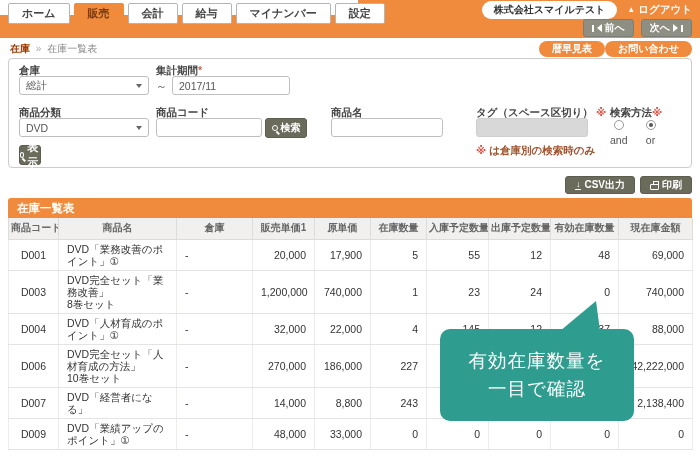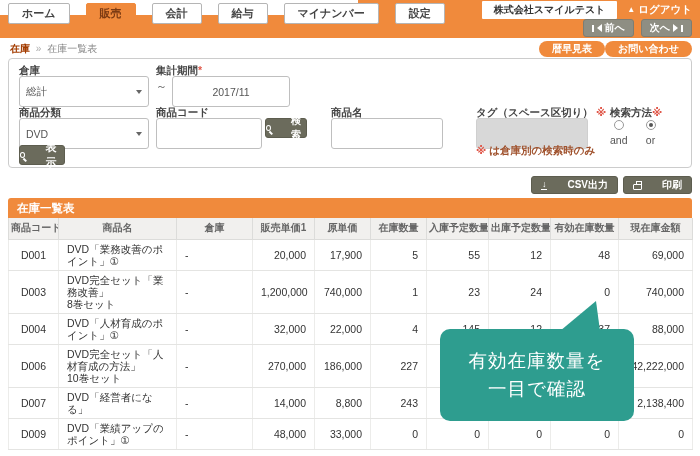--- a/index.html
+++ b/index.html
@@ -5,25 +5,25 @@
   :root{
     --accent-orange:#F08A3C; --button-olive:#6B6B5C; --nav-gray:#8E8E83;
     --callout-teal:#2E9D8F; --required-red:#E0584A;
   }
   *{box-sizing:border-box; margin:0; padding:0;}
   html,body{width:700px;height:456px;}
   body{font-family:"Liberation Sans","DejaVu Sans",sans-serif; background:#fff; position:relative; overflow:hidden; color:#333;}
 
   
   .topbar{position:relative; height:38px; background:var(--accent-orange);}
-  .tabstrip{position:absolute; left:0; top:0; width:358px; height:15px; background:#fff; display:flex; align-items:flex-start; padding:3px 0 0 8px; gap:16px;}
+  .tabstrip{position:absolute; left:0; top:0; width:358px; height:15px; background:#fff; display:flex; align-items:flex-start; padding:3px 0 0 8px; gap:4px;}
   .tab{border:1px solid #b5b5b5; background:#fff; color:#444; font-size:11px; font-weight:bold; padding:4px 13px; border-radius:2px; line-height:1; cursor:pointer; white-space:nowrap;}
   .tab.active{background:var(--accent-orange); border-color:var(--accent-orange); color:#7B3A12; padding-bottom:8px; border-radius:2px 2px 0 0;}
   .top-right{position:absolute; right:8px; top:2px; height:15px; display:flex; align-items:center; gap:10px;}
-  .company-pill{background:#fff; border-radius:1px; padding:2px 12px; font-size:10px; font-weight:bold; color:#333;}
+  .company-pill{background:#fff; border-radius:9px; padding:2px 12px; font-size:10px; font-weight:bold; color:#333;}
   .logout{color:#fff; font-size:10.5px; font-weight:bold; display:flex; align-items:center; gap:3px; cursor:pointer;}
   .logout .up-tri{font-size:8px; line-height:1;}
   .period-row{position:absolute; right:8px; top:19px; display:flex; align-items:center; gap:7px; color:#fff; font-size:10.5px; font-weight:bold;}
   .nav-btn{background:var(--nav-gray); border:1px solid #7d7d73; color:#fff; border-radius:3px; font-size:10px; font-weight:bold; padding:2px 8px; display:flex; align-items:center; gap:3px; cursor:pointer; line-height:1.2;}
   .bar-i{display:inline-block; width:2px; height:7px; background:#fff;}
   .tri-l{display:inline-block; width:0; height:0; border-top:4px solid transparent; border-bottom:4px solid transparent; border-right:5px solid #fff;}
   .tri-r{display:inline-block; width:0; height:0; border-top:4px solid transparent; border-bottom:4px solid transparent; border-left:5px solid #fff;}
 
   
   .crumb-row{height:20px; display:flex; align-items:center; justify-content:space-between; padding:2px 8px 0 10px;}
@@ -31,25 +31,25 @@
   .crumbs .parent{color:#A33C00; font-weight:bold; cursor:pointer;}
   .crumbs .sep{margin:0 3px; color:#aaa;}
   .crumbs .current{color:#888;}
   .pills{display:flex; gap:0;}
   .pill{background:var(--accent-orange); color:#fff; font-size:10px; font-weight:bold; border-radius:9px; padding:3px 13px; line-height:1; cursor:pointer;}
 
   
   .filter-panel{position:relative; margin:0 8px; height:110px; border:1px solid #ccc; border-radius:4px; background:#fff;}
   .flabel{position:absolute; font-size:10.5px; font-weight:bold; color:#444; white-space:nowrap;}
   .req{color:var(--required-red); font-weight:bold;}
-  .f-input, .f-select{position:absolute; height:31px; border:1px solid #bfbfbf; border-radius:3px; background:#fff; font-size:10.5px; color:#555; padding:0 6px; font-family:inherit;}
+  .f-input, .f-select{position:absolute; height:19px; border:1px solid #bfbfbf; border-radius:3px; background:#fff; font-size:10.5px; color:#555; padding:0 6px; font-family:inherit;}
   .f-select{display:flex; align-items:center; justify-content:space-between; cursor:pointer;}
   .sel-arrow{width:0; height:0; border-left:3.5px solid transparent; border-right:3.5px solid transparent; border-top:4px solid #666;}
   .tilde{position:absolute; font-size:11px; color:#555;}
-  .olive-btn{background:var(--button-olive); border:1px solid #5d5d4f; color:#fff; border-radius:3px; font-size:10px; font-weight:bold; display:flex; align-items:center; justify-content:center; gap:20px; cursor:pointer;}
+  .olive-btn{background:var(--button-olive); border:1px solid #5d5d4f; color:#fff; border-radius:3px; font-size:10px; font-weight:bold; display:flex; align-items:center; justify-content:center; gap:3px; cursor:pointer;}
   .mag{position:relative; display:inline-block; width:6px; height:6px; border:1.5px solid #fff; border-radius:50%;}
   .mag::after{content:""; position:absolute; right:-3px; bottom:-3px; width:4px; height:1.5px; background:#fff; transform:rotate(45deg);}
   .radio-group{position:absolute; display:flex; align-items:center; gap:18px; font-size:10.5px; color:#555;}
   .radio{display:flex; align-items:center; gap:4px; cursor:pointer;flex-direction:column;}
   .rdot{position:relative; width:10px; height:10px; border:1px solid #999; border-radius:50%; background:#fff;}
   .radio.selected .rdot::after{content:""; position:absolute; left:2px; top:2px; width:4px; height:4px; border-radius:50%; background:#555;}
   .note{position:absolute; font-size:10.5px; font-weight:bold; color:#A0522D;}
   .tag-disabled{background:#d8d8d8 !important; border-color:#cfcfcf !important;}
 
   
@@ -125,21 +125,21 @@
 
 <div class="filter-panel">
   <span class="flabel" style="left:10px; top:5px;">倉庫</span>
   <span class="f-select" style="left:10px; top:17px; width:130px;">
       <span>総計</span>
       <span class="sel-arrow"></span>
     </span>
 
   <span class="flabel" style="left:147px; top:5px;"><span>集計期間</span><span class="req">*</span></span>
   <span class="tilde" style="left:147px; top:20px;">～</span>
-  <input class="f-input" style="left: 163px; top: 17px; width: 118px; text-align: center;" value="2017/11">
+  <input class="f-input" style="left: 163px; top: 17px; width: 118px; text-align: left;" value="2017/11">
 
   <span class="flabel" style="left:10px; top:47px;">商品分類</span>
   <span class="f-select" style="left:10px; top:59px; width:130px;">
       <span>DVD</span>
       <span class="sel-arrow"></span>
     </span>
 
   <span class="flabel" style="left:147px; top:47px;">商品コード</span>
   <input class="f-input" style="left: 147px; top: 59px; width: 106px;" value="">
   <span class="olive-btn" style="position:absolute; left:256px; top:59px; width:42px; height:20px;">
@@ -160,21 +160,21 @@
         <span>and</span>
       </span>
     <span class="radio selected">
         <span class="rdot"></span>
         <span>or</span>
       </span>
   </span>
 
   <span class="note" style="left:467px; top:85px;"><span class="req">※</span> <span>は倉庫別の検索時のみ</span></span>
 
-  <span class="olive-btn" style="position:absolute; left:10px; top:86px; width:46px; height:20px; font-size:11px;">
+  <span class="olive-btn" style="position:absolute; left:10px; top:86px; width:22px; height:20px; font-size:11px;">
       <span class="mag"></span>
       <span>表示</span>
     </span>
 </div>
 
 <div class="toolbar">
   <span class="olive-btn">
       <span class="dl-arrow">↓</span>
       <span>CSV出力</span>
     </span>

